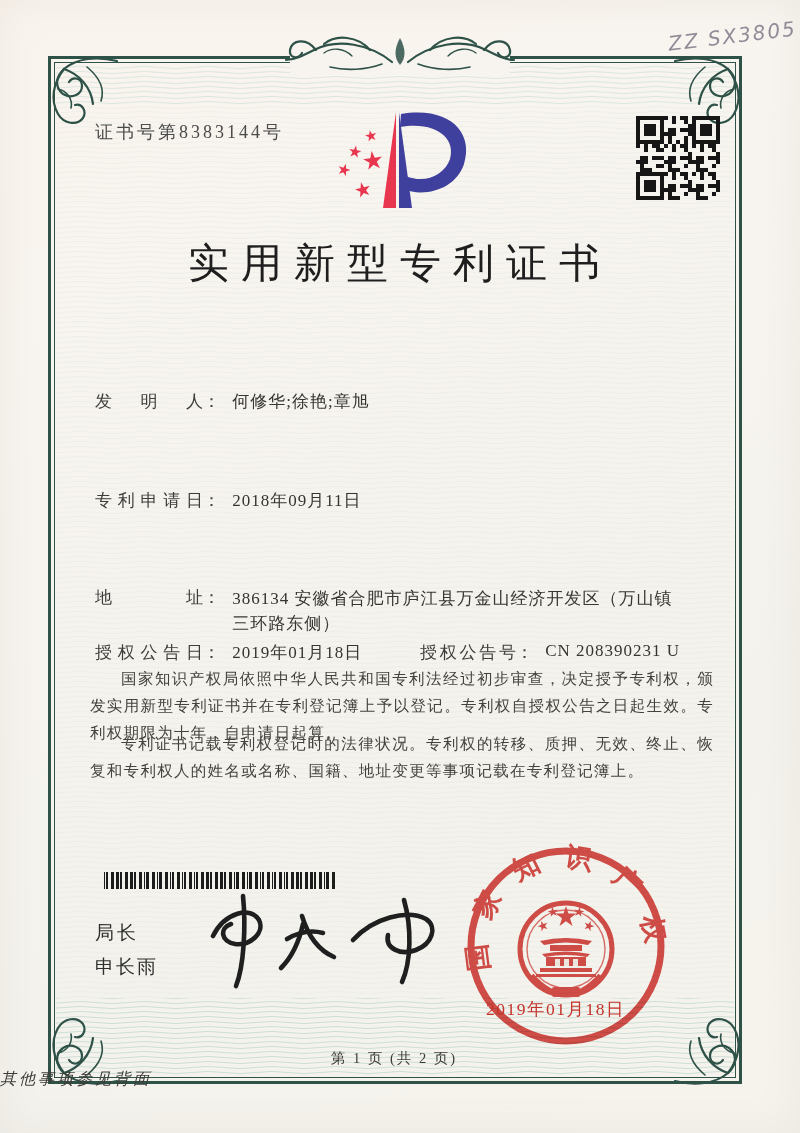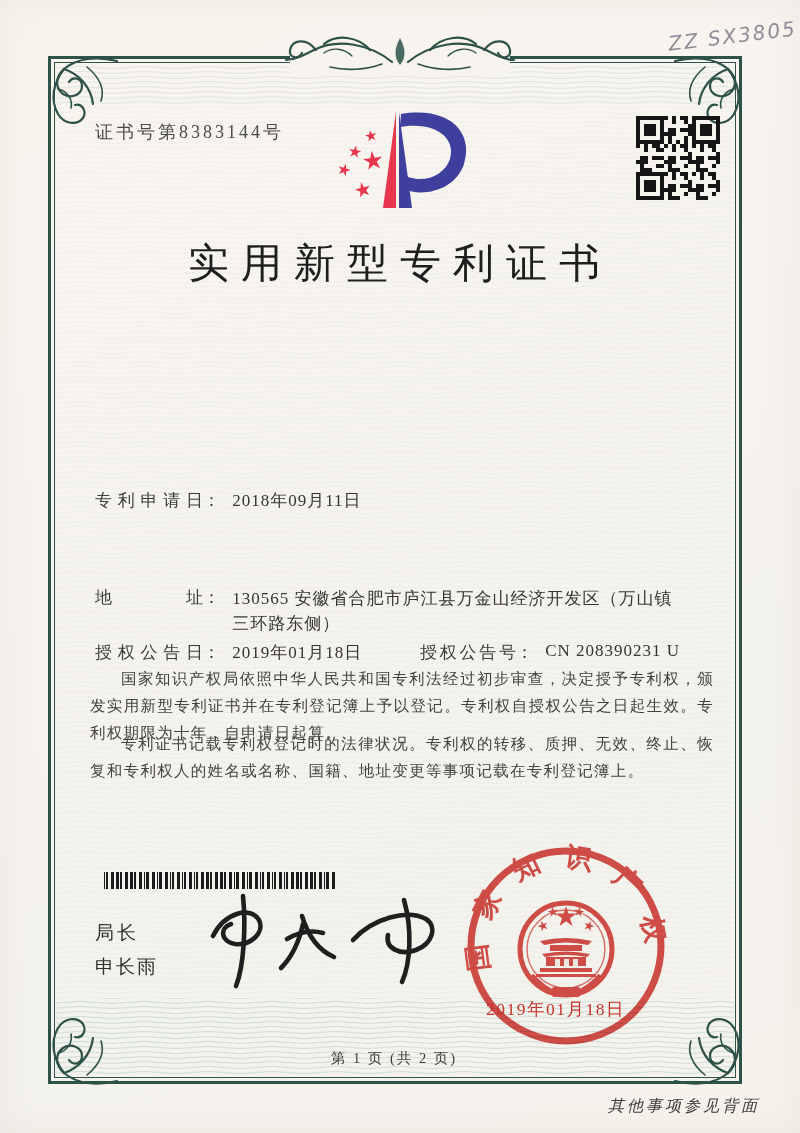--- a/index.html
+++ b/index.html
@@ -41,21 +41,21 @@
   .sig-title{left:95px;top:920px;font-size:19px;font-family:"Liberation Sans","DejaVu Sans",sans-serif;color:#2e2e2e;letter-spacing:3px;}
   .sig-name{left:95px;top:954px;font-size:19px;font-family:"Liberation Sans","DejaVu Sans",sans-serif;color:#2e2e2e;letter-spacing:2px;}
   .signature{left:185px;top:882px;}
   
   .seal{left:460px;top:843px;opacity:.92;mix-blend-mode:multiply;}
   .sealdate{left:486px;top:997px;width:170px;font-size:17.5px;color:#c4332c;
     letter-spacing:1.5px;z-index:5;white-space:nowrap;}
   
   .pageno{left:54px;top:1049px;width:680px;text-align:center;font-size:14.5px;
     letter-spacing:2px;color:#3e3c38;}
-  .backnote{left:0;top:1096px;width:760px;text-align:right;font-size:16px;
+  .backnote{left:0;top:1069px;width:760px;text-align:left;font-size:16px;
     letter-spacing:3px;color:#3e3c38;font-style:italic;}
   svg{display:block;}
 </style>
 </head>
 <body>
 
 <div class="page">
 
   <svg class="abs" width="800" height="1133" style="left:0;top:0">
     <defs>
@@ -347,27 +347,31 @@
       <div style="left: 32px; top: 80px; width: 4px; height: 4px;"></div>
       <div style="left: 36px; top: 80px; width: 4px; height: 4px;"></div>
       <div style="left: 40px; top: 80px; width: 4px; height: 4px;"></div>
       <div style="left: 60px; top: 80px; width: 4px; height: 4px;"></div>
       <div style="left: 64px; top: 80px; width: 4px; height: 4px;"></div>
       <div style="left: 68px; top: 80px; width: 4px; height: 4px;"></div>
     </div>
 
   <div class="abs title">实用新型专利证书</div>
 
+  <div class="frow" style="top:390px">
+    <span class="flabel">发明人</span><span class="fcolon">：</span>
+    <span class="fvalue">何修华;徐艳;章旭</span>
+  </div>
   <div class="frow" style="top:489px">
     <span class="flabel">专利申请日</span><span class="fcolon">：</span>
     <span class="fvalue">2018年09月11日</span>
   </div>
   <div class="frow" style="top:586px">
     <span class="flabel">地址</span><span class="fcolon">：</span>
-    <span class="fvalue wrap">130565 安徽省合肥市庐江县万金山经济开发区（万山镇三环路东侧）</span>
+    <span class="fvalue wrap">386134 安徽省合肥市庐江县万金山经济开发区（万山镇三环路东侧）</span>
   </div>
   <div class="frow" style="top:641px">
     <span class="flabel">授权公告日</span><span class="fcolon">：</span>
     <span class="fvalue">2019年01月18日</span>
     <span class="pair2">
       <span class="flabel" style="width:96px">授权公告号</span><span class="fcolon">：</span>
       <span class="fvalue">CN 208390231 U</span>
     </span>
   </div>
 

